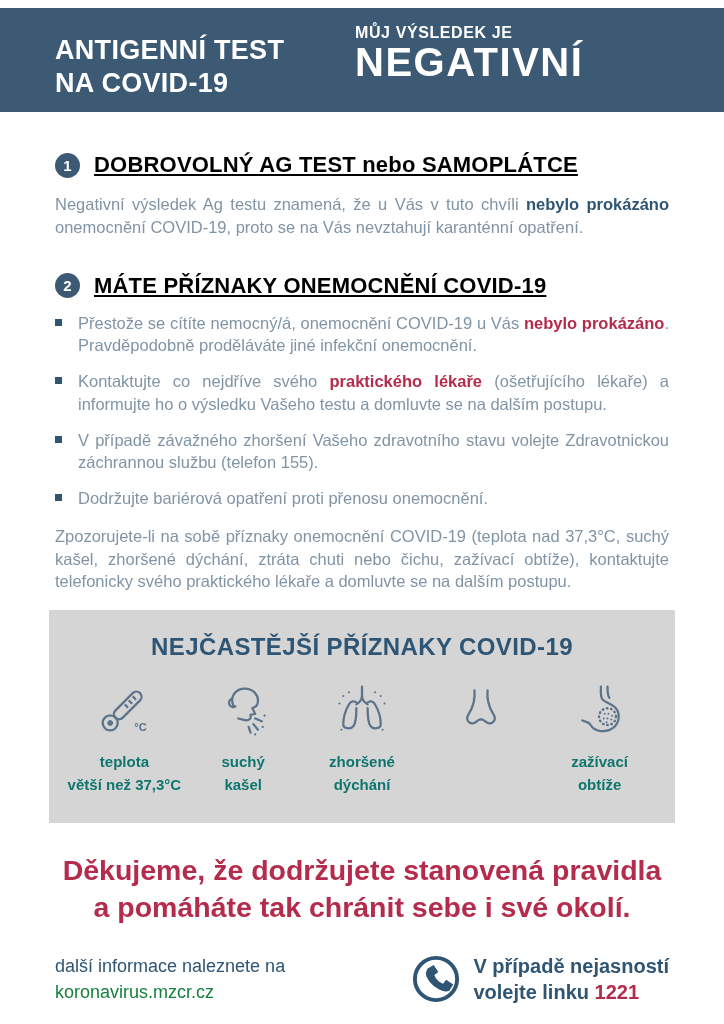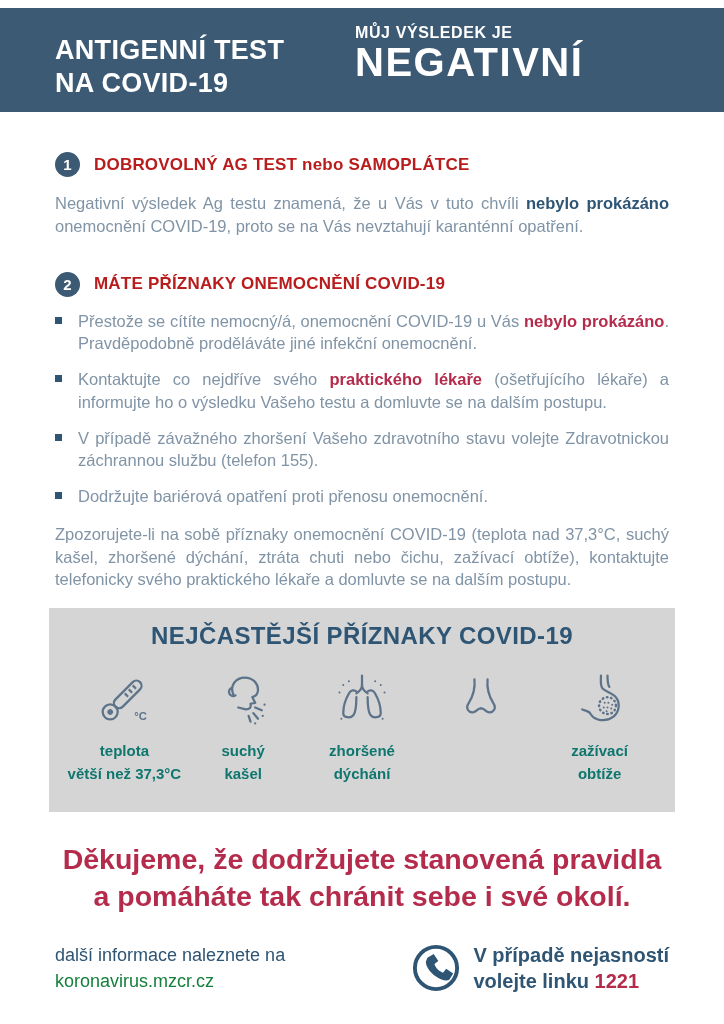--- a/index.html
+++ b/index.html
@@ -13,33 +13,33 @@
   .result-label { font-size:16px; font-weight:bold; letter-spacing:.6px; }
   .result-value { font-size:40px; font-weight:bold; letter-spacing:1.5px; line-height:1.02; }
 
   
   main { padding:0 55px; }
   .section-head { display:flex; align-items:center; gap:14px; }
   .sh1 { margin-top:40px; }
   .sh2 { margin-top:34px; }
   .num-circle { width:25px; height:25px; border-radius:50%; background:#3d5a74; color:#fff;
                 font-weight:bold; font-size:15px; display:flex; align-items:center; justify-content:center; flex:none; }
-  .section-title { color:#b91c1c; font-weight:bold; font-size:17px; letter-spacing:.2px; }
+  .section-title { color:#000000; font-weight:bold; font-size:22px; letter-spacing:.2px;text-decoration:underline; }
 
   p.body { color:#8094a6; font-size:16.5px; line-height:1.38; text-align:justify; margin-top:15px; }
   b.dk { color:#2e5574; }
   b.rd { color:#b42b4b; }
 
   ul.bullets { list-style:none; margin-top:6px; }
   ul.bullets li { display:flex; gap:16px; margin-top:13px; }
   .sq { width:7px; height:7px; background:#2e5574; margin-top:7px; flex:none; }
   ul.bullets .txt { color:#8094a6; font-size:16.5px; line-height:1.38; text-align:justify; }
 
   
-  .symptoms { background:#d5d5d6; margin:17px -6px 0; padding:14px 16px 26px; }
+  .symptoms { background:#d5d5d6; margin:17px -6px 0; padding:23px 16px 26px; }
   .symptoms h2 { text-align:center; color:#2e5574; font-size:24px; font-weight:bold; letter-spacing:.4px; }
   .symptom-row { display:flex; margin-top:20px; }
   .symptom { flex:1; text-align:center; }
   .symptom svg { width:60px; height:60px; display:block; margin:0 auto; }
   .symptom .lbl { margin-top:9px; color:#0f766e; font-size:15px; font-weight:bold; line-height:1.55; }
 
   
   .thanks { margin-top:29px; text-align:center; color:#b42b4b; font-weight:bold; font-size:28.5px; line-height:1.32; }
 
   

